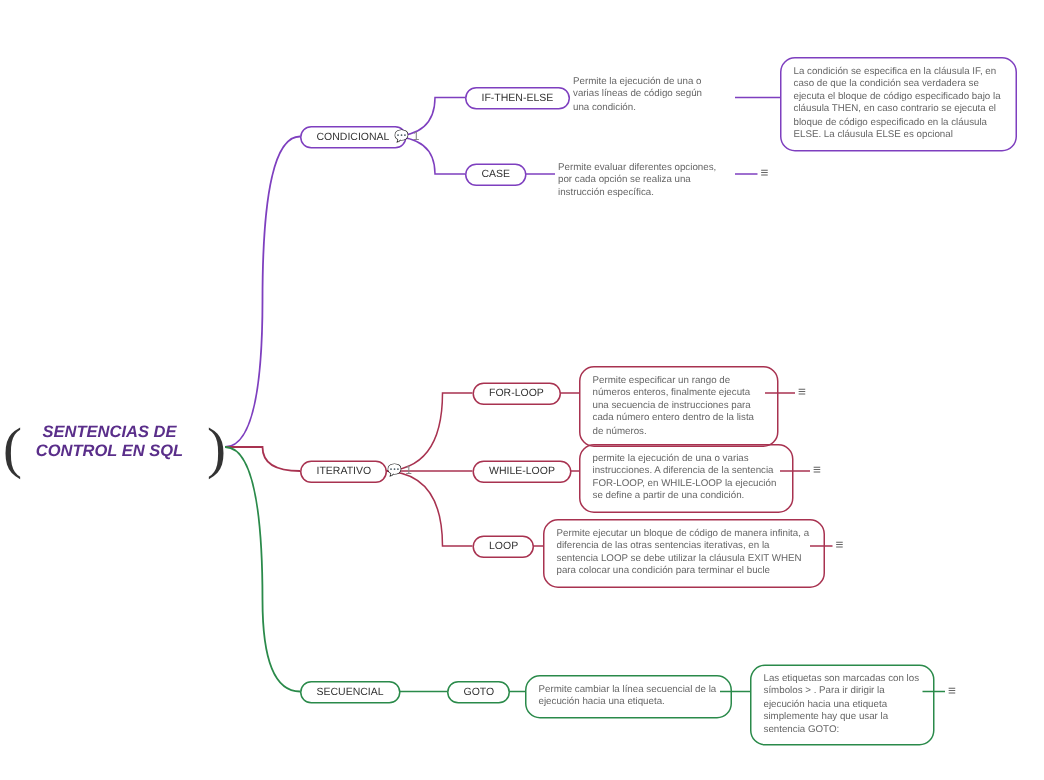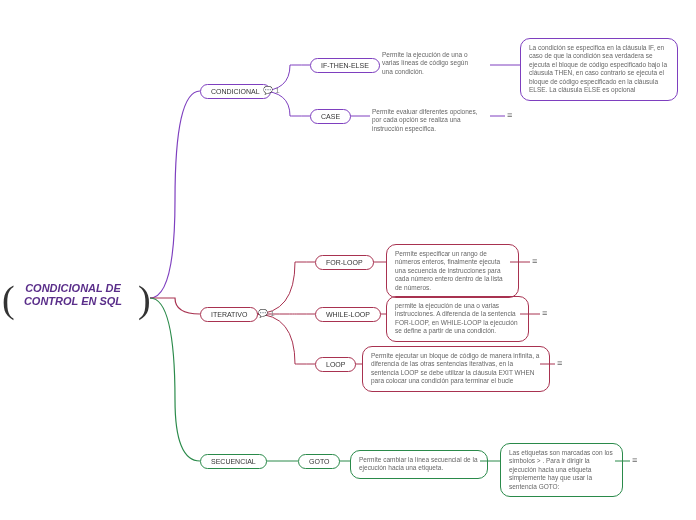--- a/index.html
+++ b/index.html
@@ -102,21 +102,21 @@
   <path d="M 346 364 L 362 364" stroke="#a83250" fill="none" stroke-width="1"></path>
   <path d="M 540 364 L 555 364" stroke="#a83250" fill="none" stroke-width="1"></path>
 
   <path d="M 260 461 L 298 461" stroke="#2a8a4a" fill="none" stroke-width="1"></path>
   <path d="M 334 461 L 350 461" stroke="#2a8a4a" fill="none" stroke-width="1"></path>
   <path d="M 480 461 L 500 461" stroke="#2a8a4a" fill="none" stroke-width="1"></path>
   <path d="M 615 461 L 630 461" stroke="#2a8a4a" fill="none" stroke-width="1"></path>
 </svg>
 
 <div class="bracket-left">(</div>
-<div class="root">CONDICIONAL DE CONTROL EN SQL</div>
+<div class="root">SENTENCIAS DE CONTROL EN SQL</div>
 <div class="bracket-right">)</div>
 
 <div class="node purple" style="left:200px; top:84px;">CONDICIONAL</div>
 <div class="comment" style="left:263px; top:86px;">💬 <span>1</span></div>
 
 <div class="node purple" style="left:310px; top:58px;">IF-THEN-ELSE</div>
 <div class="desc" style="left:382px; top:51px; width:95px;">Permite la ejecución de una o varias líneas de código según una condición.</div>
 <div class="desc-box purple" style="left:520px; top:38px; width:140px;">La condición se especifica en la cláusula IF, en caso de que la condición sea verdadera se ejecuta el bloque de código especificado bajo la cláusula THEN, en caso contrario se ejecuta el bloque de código especificado en la cláusula ELSE. La cláusula ELSE es opcional</div>
 
 <div class="node purple" style="left:310px; top:109px;">CASE</div>

